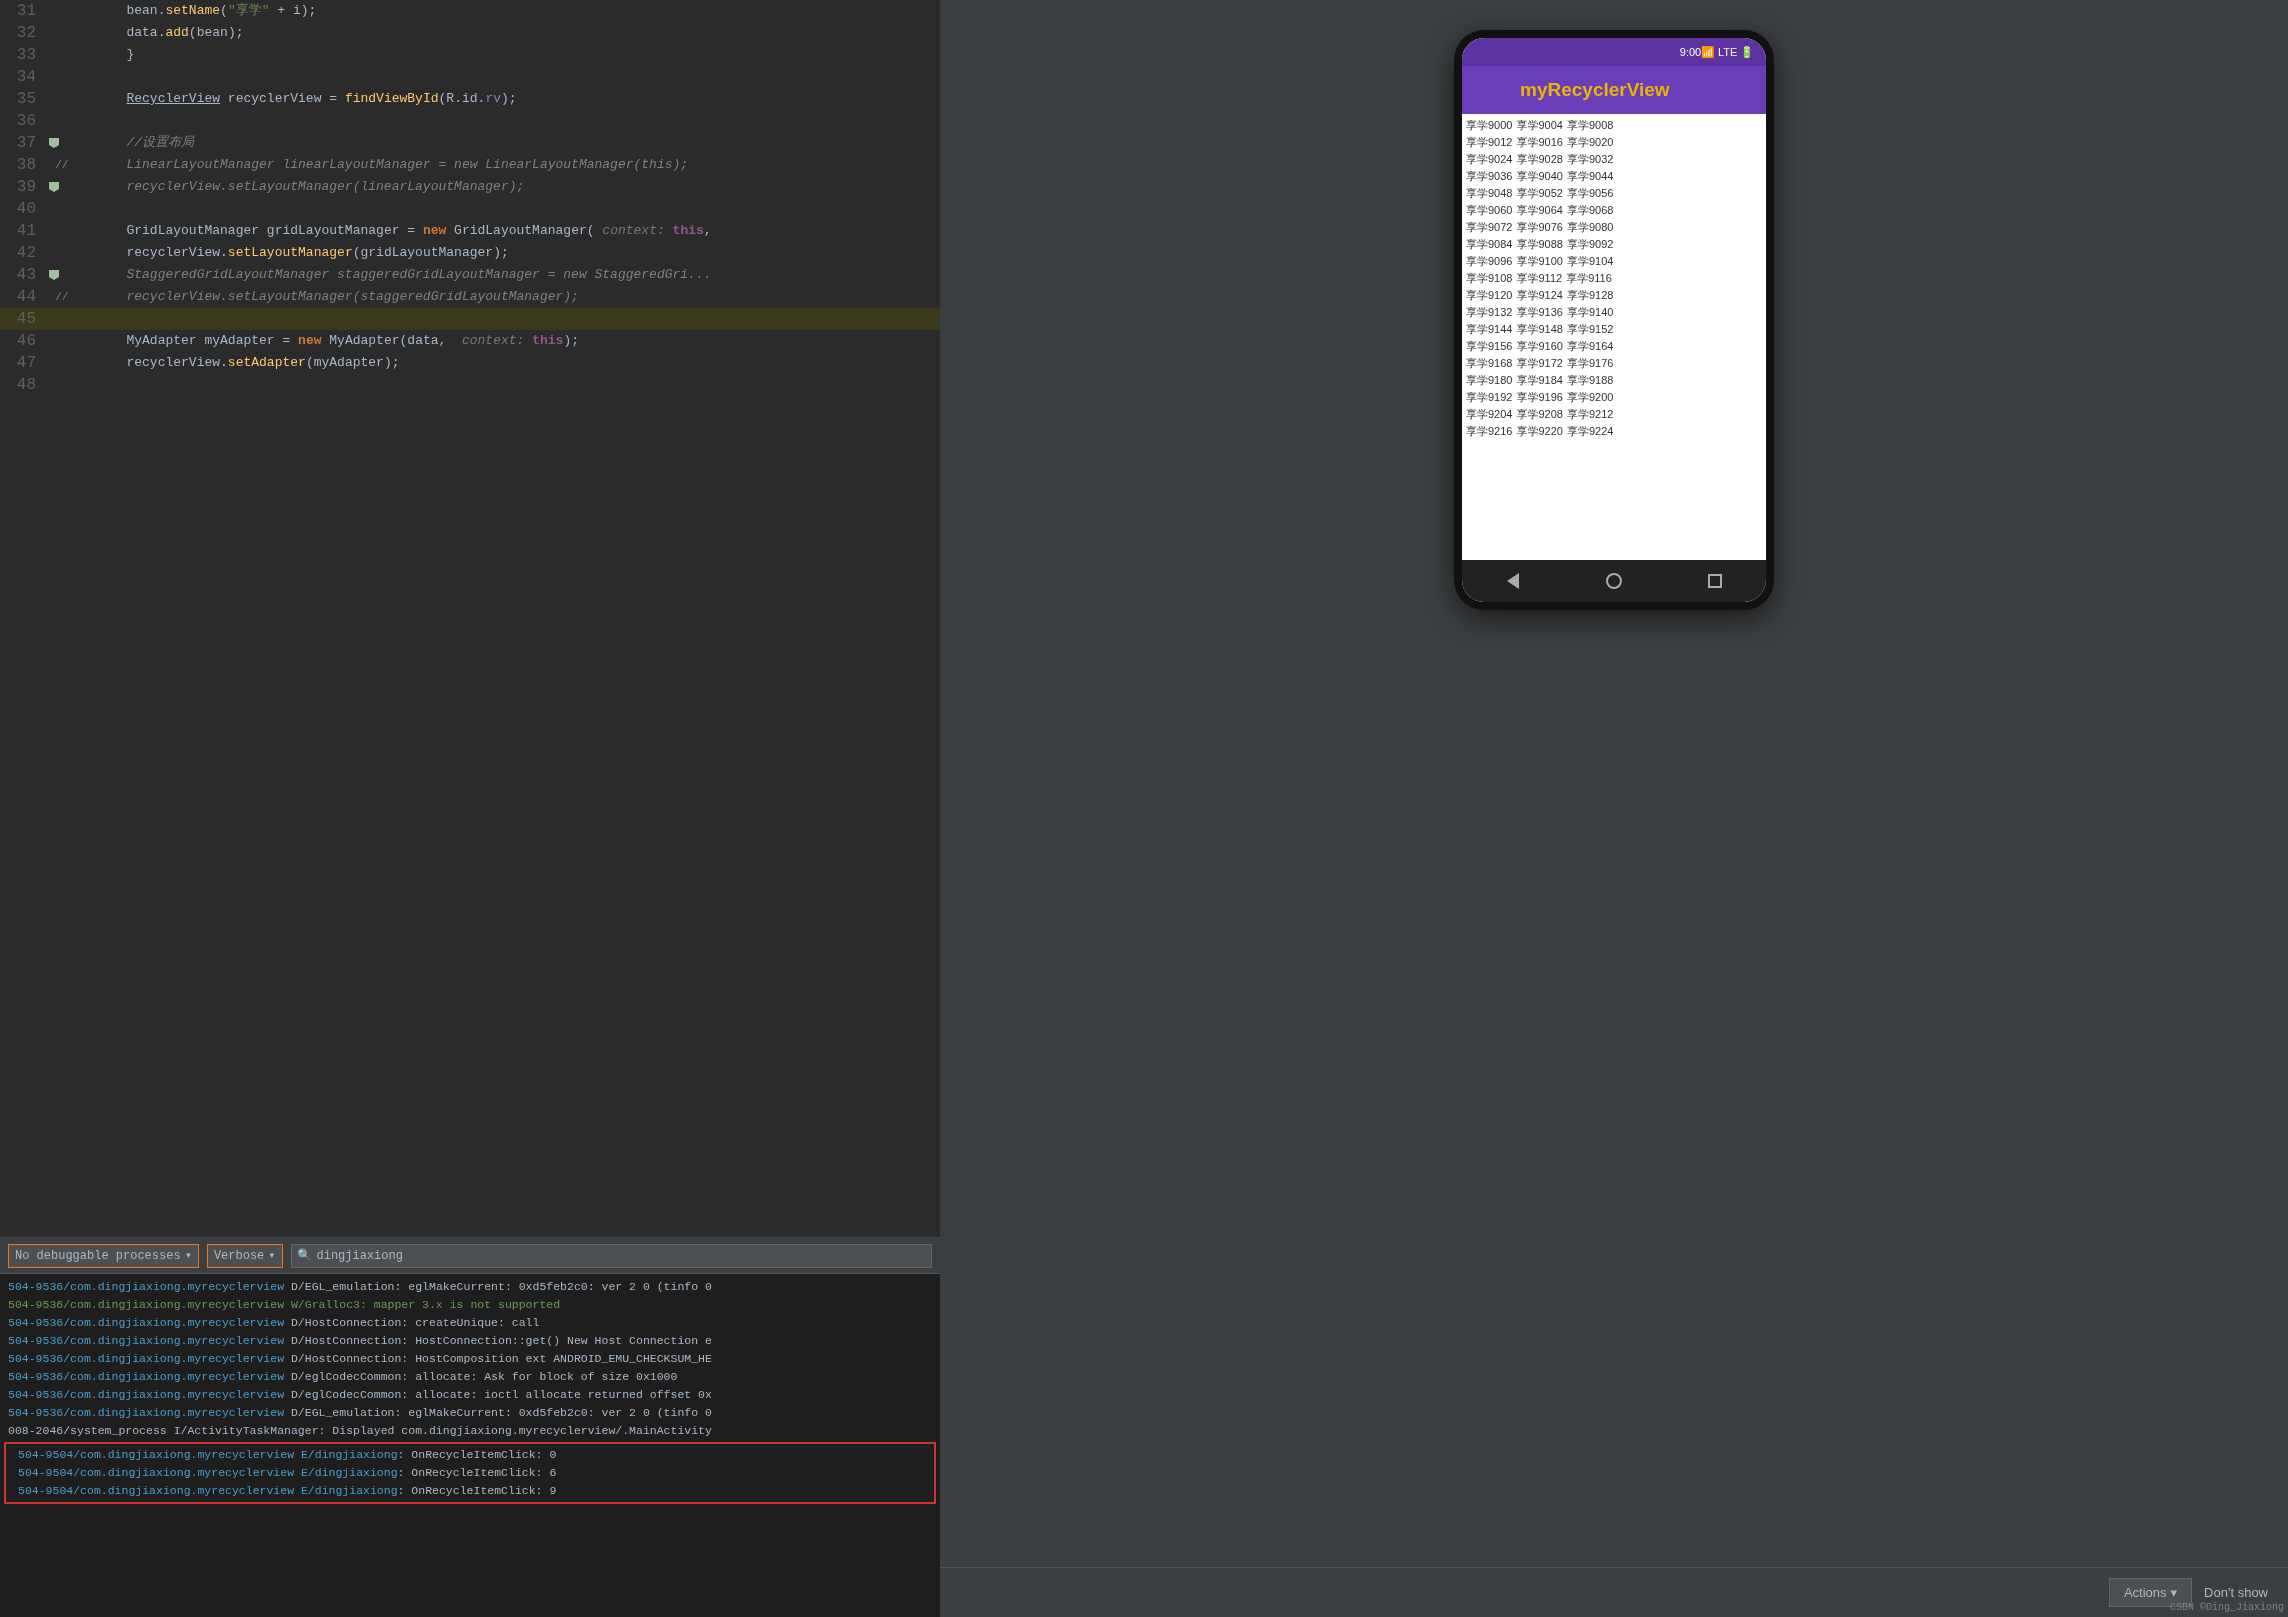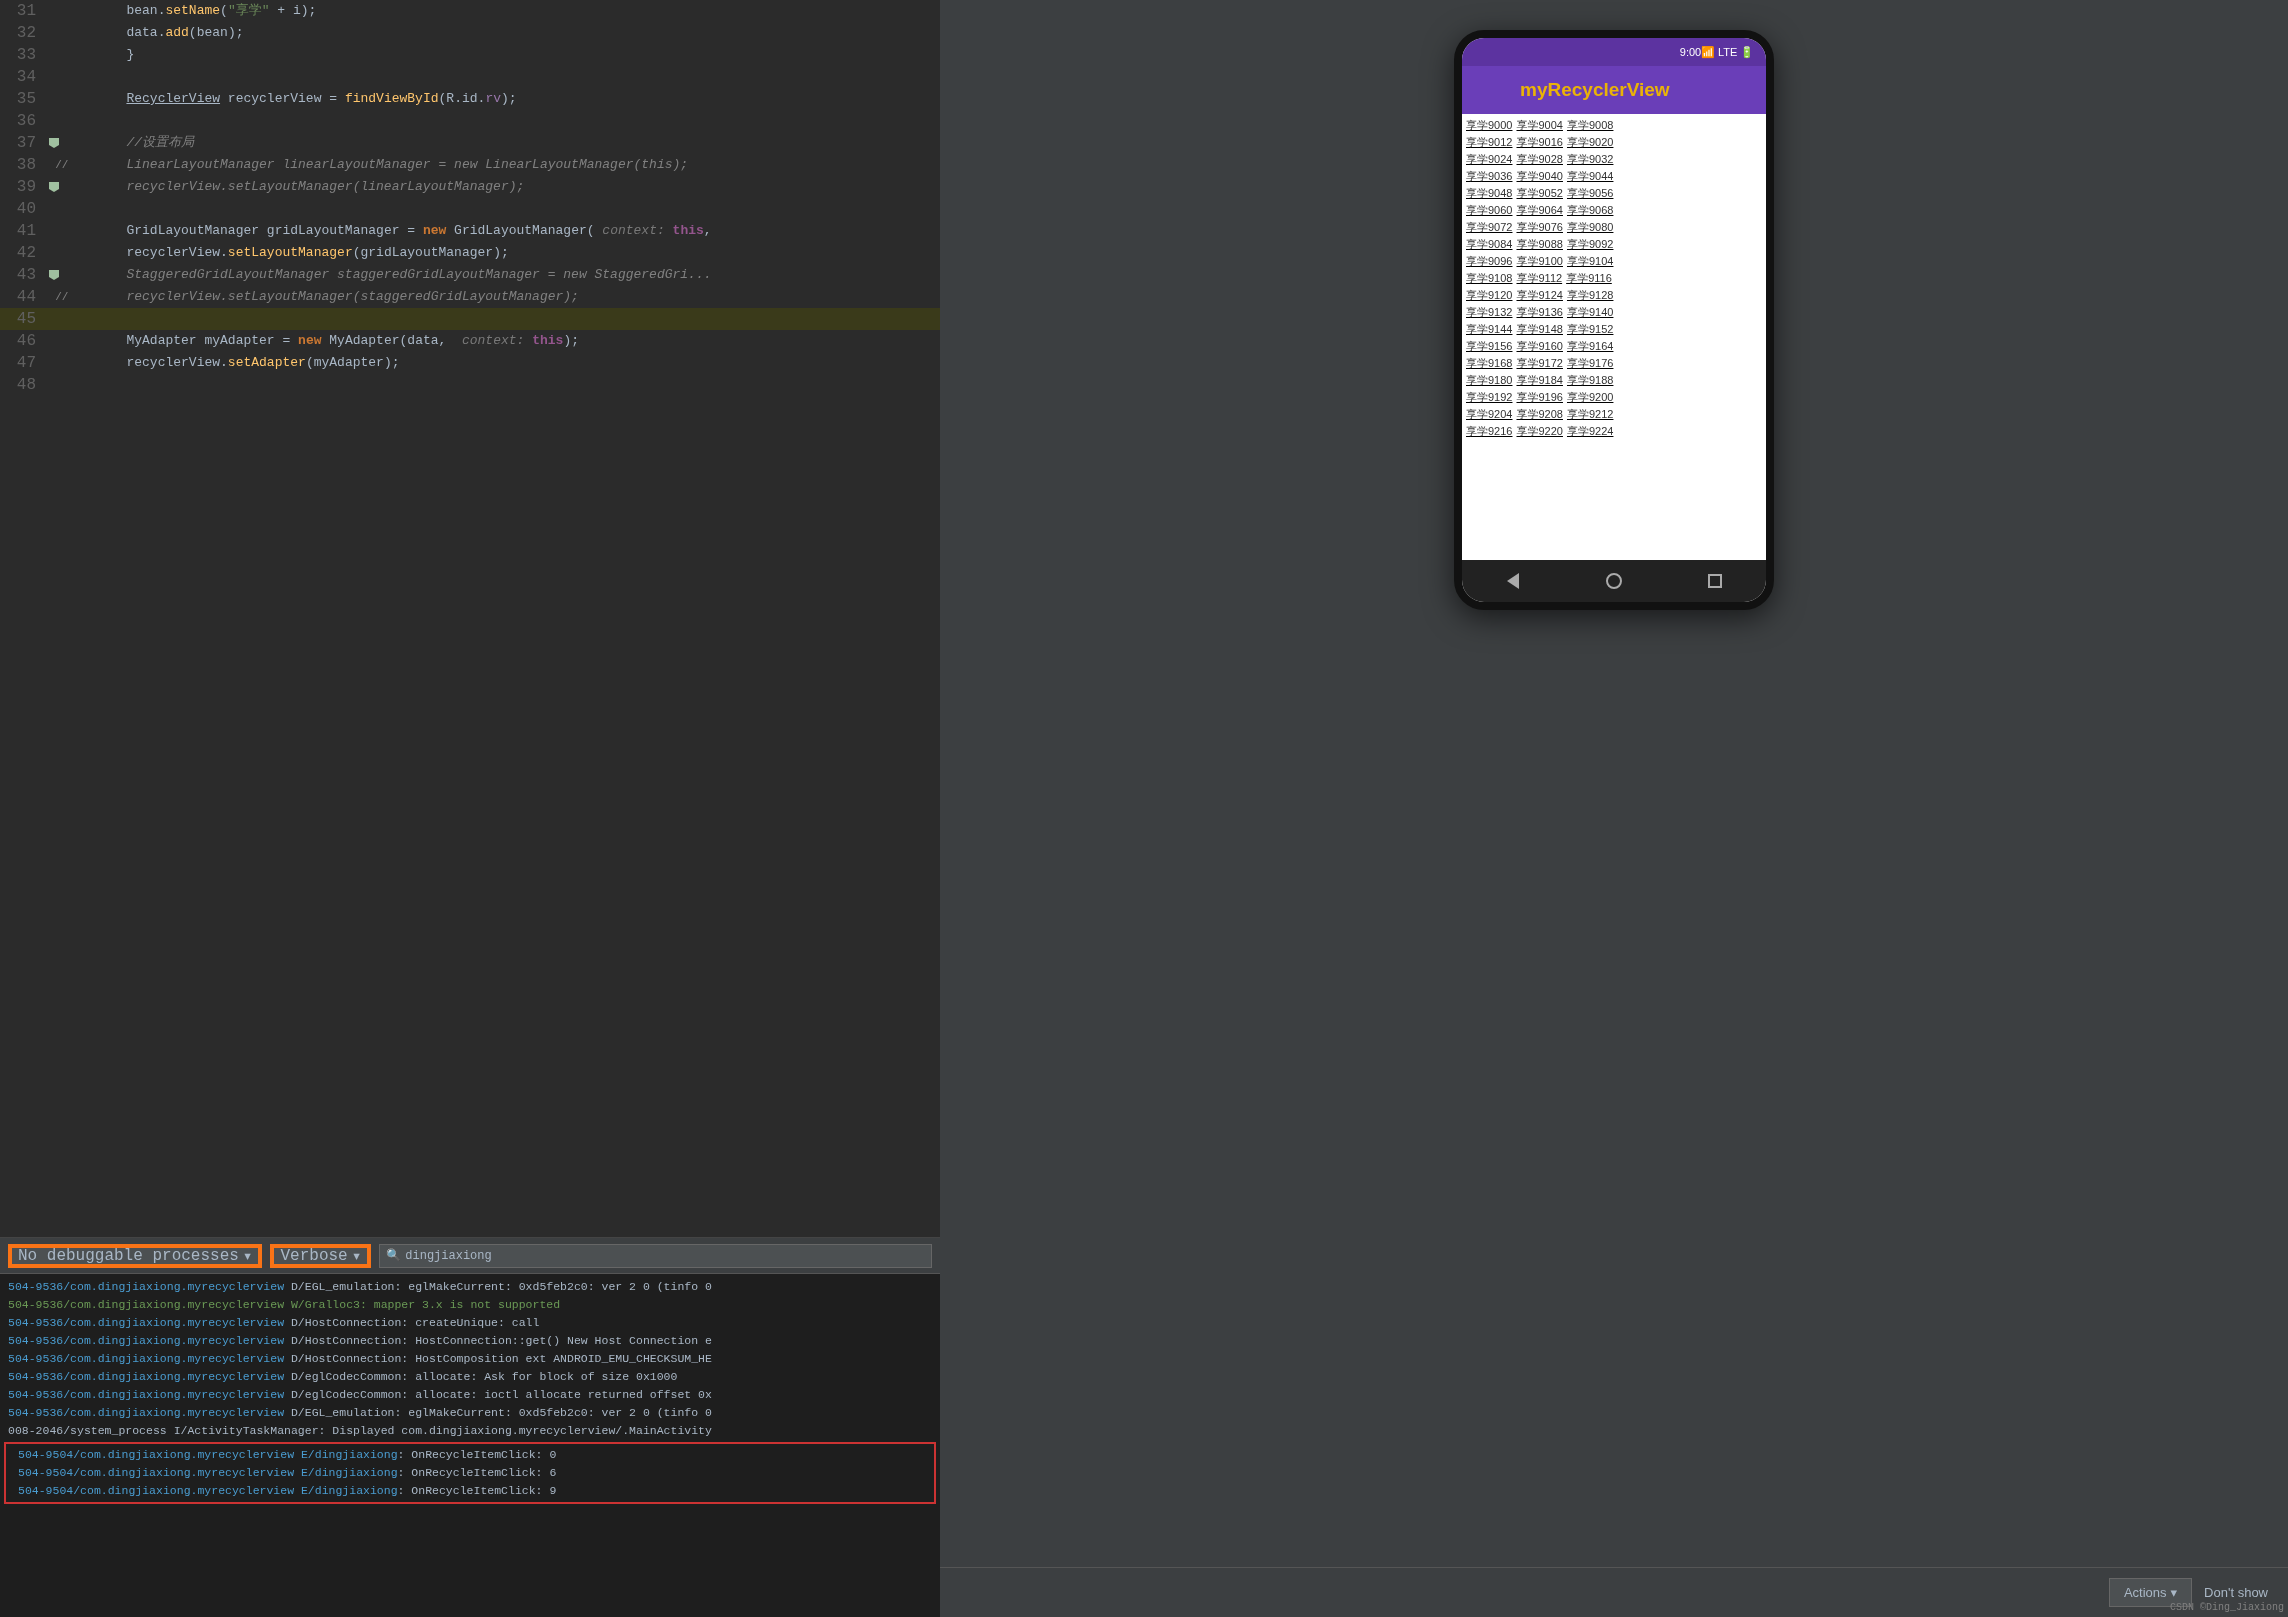--- a/index.html
+++ b/index.html
@@ -104,24 +104,24 @@
       display: flex;
       align-items: center;
       padding: 0 8px;
       gap: 8px;
       flex-shrink: 0;
       border-bottom: 1px solid #555;
     }
 
     .log-dropdown {
       background: #4c5052;
-      border: 4px solid #f97316;
+      border: 1px solid #f97316;
       color: #a9b7c6;
       padding: 2px 6px;
-      font-size: 16px;
+      font-size: 12px;
       cursor: pointer;
       display: flex;
       align-items: center;
       gap: 4px;
       height: 24px;
     }
 
     .log-search {
       background: #4c5052;
       border: 1px solid #666;
@@ -232,21 +232,20 @@
       overflow: hidden;
       background: #fff;
       padding: 4px;
     }
 
     .phone-list-row {
       display: flex;
       gap: 4px;
       margin-bottom: 2px;
       flex-wrap: nowrap;
-      text-decoration: underline;
     }
 
     .phone-list-item {
       font-size: 11px;
       color: #333;
       font-family: Arial, sans-serif;
       white-space: nowrap;
     }
 
     .phone-nav-bar {

